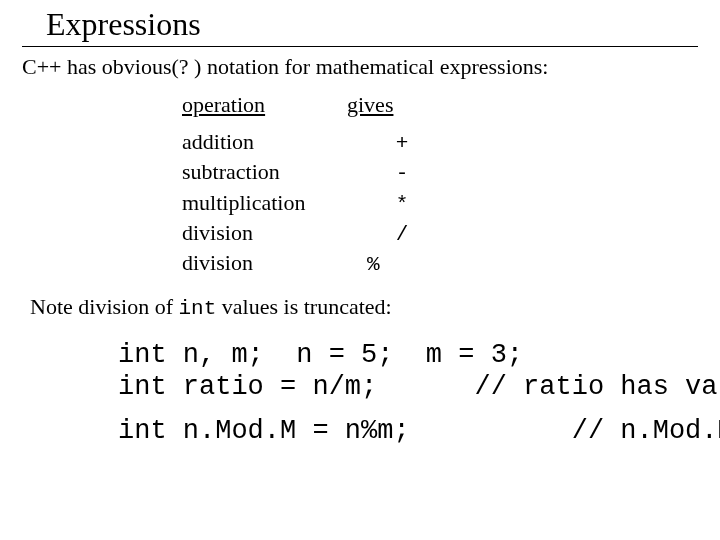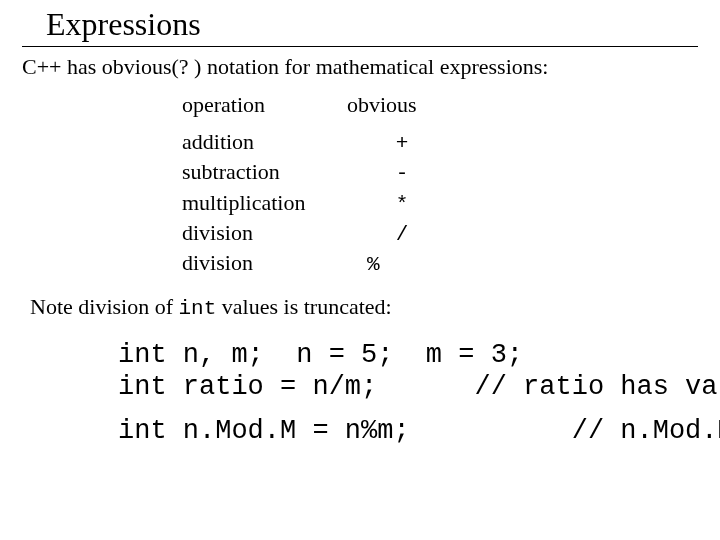--- a/index.html
+++ b/index.html
@@ -31,20 +31,21 @@
   .body-text {
     margin: 2px 0 10px 0;
   }
   .op-table {
     margin: 6px 0 14px 160px;
     border-collapse: collapse;
   }
   .op-table th {
     font-weight: normal;
     text-align: left;
+    text-decoration: underline;
     padding: 0 0 10px 0;
   }
   .op-table td {
     padding: 0 0 1px 0;
     vertical-align: baseline;
   }
   .op-col { width: 165px; }
   .sym-col { width: 90px; text-align: center; }
   .sym-head { text-align: left; }
   .mono {
@@ -68,21 +69,21 @@
 
   <div class="title">Expressions</div>
   <hr class="title-rule">
 
   <div class="body-text">C++ has obvious(? ) notation for mathematical expressions:</div>
 
   <table class="op-table">
     <thead>
       <tr>
         <th class="op-col">operation</th>
-        <th class="sym-col sym-head">obvious</th>
+        <th class="sym-col sym-head">gives</th>
       </tr>
     </thead>
     <tbody>
       <tr>
         <td class="op-col">addition</td>
         <td class="sym-col"><span class="mono">+</span></td>
       </tr>
       <tr>
         <td class="op-col">subtraction</td>
         <td class="sym-col"><span class="mono">-</span></td>

